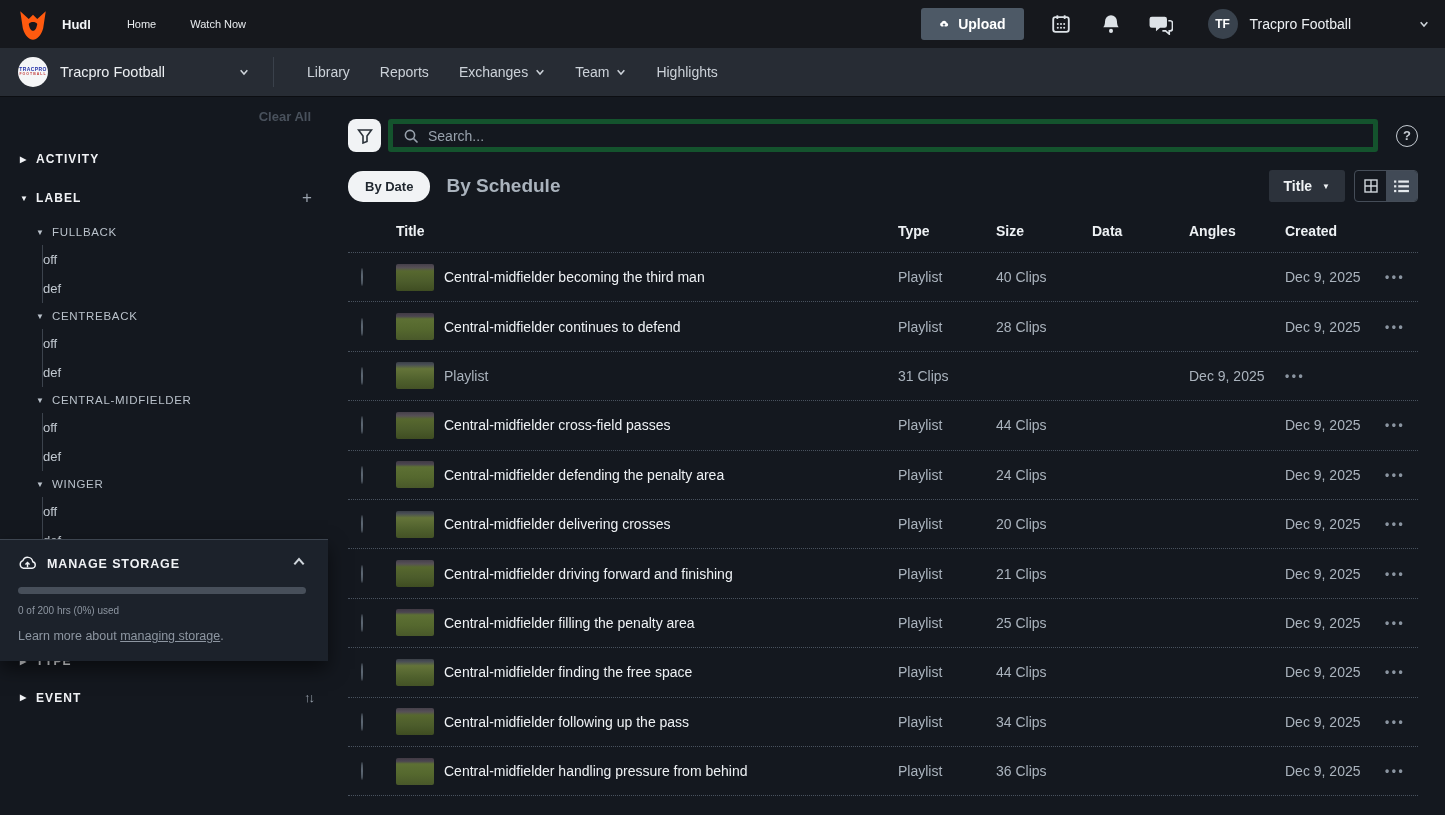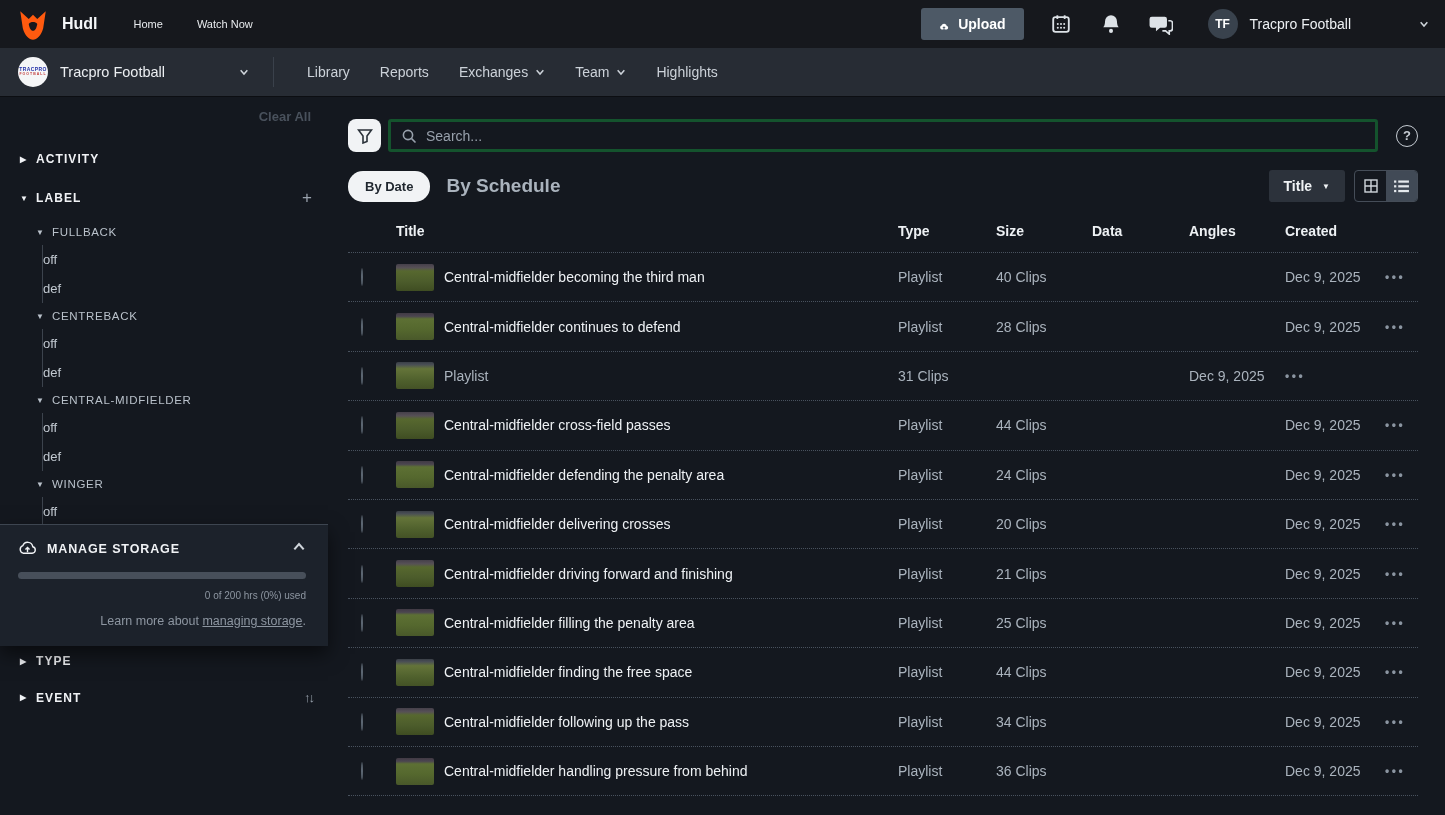--- a/index.html
+++ b/index.html
@@ -2,25 +2,25 @@
 <html><head>
 <meta charset="utf-8">
 <style>
   * { margin:0; padding:0; box-sizing:border-box; }
   html,body { width:1445px; height:815px; overflow:hidden; background:#14181f;
     font-family:"Liberation Sans", sans-serif; color:#eef1f4; }
 
   
   .topbar { height:48px; background:#16181d; display:flex; align-items:center; padding:0 16px; }
   .logo { width:34px; height:34px; margin-right:12px; flex:0 0 auto; }
-  .brand { font-weight:bold; font-size:16px; color:#f4f6f8; margin-right:36px; }
+  .brand { font-weight:bold; font-size:13px; color:#f4f6f8; margin-right:36px; }
   .topnav-link { font-size:11px; color:#e8ebee; margin-right:34px; cursor:pointer; }
   .top-right { margin-left:auto; display:flex; align-items:center; }
   .upload-btn { background:#4d5966; border:none; color:#fff; font-weight:bold; font-size:14px;
-    border-radius:3px; padding:8px 18px; display:flex; align-items:flex-end; gap:9px; cursor:pointer; }
+    border-radius:3px; padding:8px 18px; display:flex; align-items:center; gap:9px; cursor:pointer; }
   .top-icon { width:26px; height:26px; margin-left:24px; color:#dde2e7; cursor:pointer; display:flex; align-items:center; justify-content:center; }
   .avatar { width:30px; height:30px; border-radius:50%; background:#39424d; color:#fff; font-size:12px;
     font-weight:bold; display:flex; align-items:center; justify-content:center; margin-left:34px; }
   .account-name { font-size:14px; color:#eef1f4; margin-left:12px; }
   .top-caret { margin-left:68px; color:#cfd5db; }
 
   
   .teambar { height:49px; background:#272c34; border-bottom:1px solid #0c0e12;
     display:flex; align-items:center; padding:0 18px; }
   .team-logo { width:30px; height:30px; border-radius:50%; background:#f5f6f7; display:flex;
@@ -46,35 +46,35 @@
     font-size:12px; letter-spacing:.09em; color:#f0f2f5; cursor:pointer; }
   .side-section .tri { font-size:8px; width:16px; color:#f0f2f5; }
   .side-section .right-ctl { margin-left:auto; color:#99a2ad; font-size:17px; font-weight:normal; cursor:pointer; }
   .sort-ctl { font-size:13px !important; letter-spacing:-2px; }
   .group-row { display:flex; align-items:center; margin-left:36px; padding:7px 0;
     font-size:11.5px; letter-spacing:.06em; color:#b9c1ca; cursor:pointer; }
   .group-row .tri { font-size:8px; width:16px; color:#b9c1ca; }
   .group-children { margin-left:42px; border-left:1px solid #3c434d; }
   .leaf { padding:7px 0; font-size:13px; color:#c2c9d1; cursor:pointer; }
 
-  .storage { position:absolute; left:0; bottom:23px; width:328px; background:#1c222b;
-    border-top:1px solid #3d4550; box-shadow:0 8px 18px rgba(0,0,0,.55); padding:15px 22px 18px 18px;text-align:right; }
+  .storage { position:absolute; left:0; bottom:8px; width:328px; background:#1c222b;
+    border-top:1px solid #3d4550; box-shadow:0 8px 18px rgba(0,0,0,.55); padding:15px 22px 18px 18px; }
   .storage-head { display:flex; align-items:center; gap:10px; font-weight:bold; font-size:12.5px;
     letter-spacing:.07em; color:#f0f2f5; }
   .storage-head .up { margin-left:auto; color:#cfd5db; cursor:pointer; }
   .storage-bar { height:7px; border-radius:4px; background:#474f5a; margin:15px 0 11px; }
   .storage-usage { font-size:10px; color:#8d96a1; }
   .storage-learn { font-size:12.5px; color:#8d96a1; margin-top:13px; }
   .storage-learn a { color:#8d96a1; text-decoration:underline; cursor:pointer; }
 
   
   .search-row { display:flex; align-items:center; }
   .filter-btn { width:33px; height:33px; background:#f1f3f5; border:none; border-radius:8px;
     display:flex; align-items:center; justify-content:center; cursor:pointer; flex:0 0 auto; }
-  .search-box { flex:1; height:33px; margin-left:7px; border:3px solid #14532d; border-radius:3px;
+  .search-box { flex:1; height:33px; margin-left:7px; border:5px solid #14532d; border-radius:3px;
     display:flex; align-items:center; padding:0 10px; gap:9px; }
   .search-box input { flex:1; background:transparent; border:none; outline:none; color:#c7cdd4;
     font-size:14px; font-family:"Liberation Sans", sans-serif; }
   .search-box input::placeholder { color:#98a1ac; }
   .help-btn { width:22px; height:22px; border-radius:50%; border:1.5px solid #c6ccd3; color:#c6ccd3;
     background:none; font-size:13px; font-weight:bold; margin-left:18px; display:flex; align-items:center;
     justify-content:center; cursor:pointer; flex:0 0 auto; }
 
   .tabs-row { display:flex; align-items:center; margin-top:18px; }
   .tab-pill { background:#f1f3f5; color:#1f262e; border:none; border-radius:15px; padding:8px 17px;

